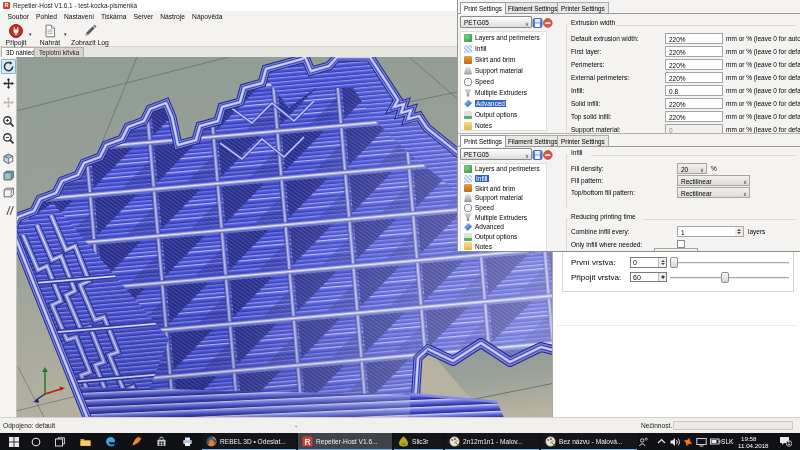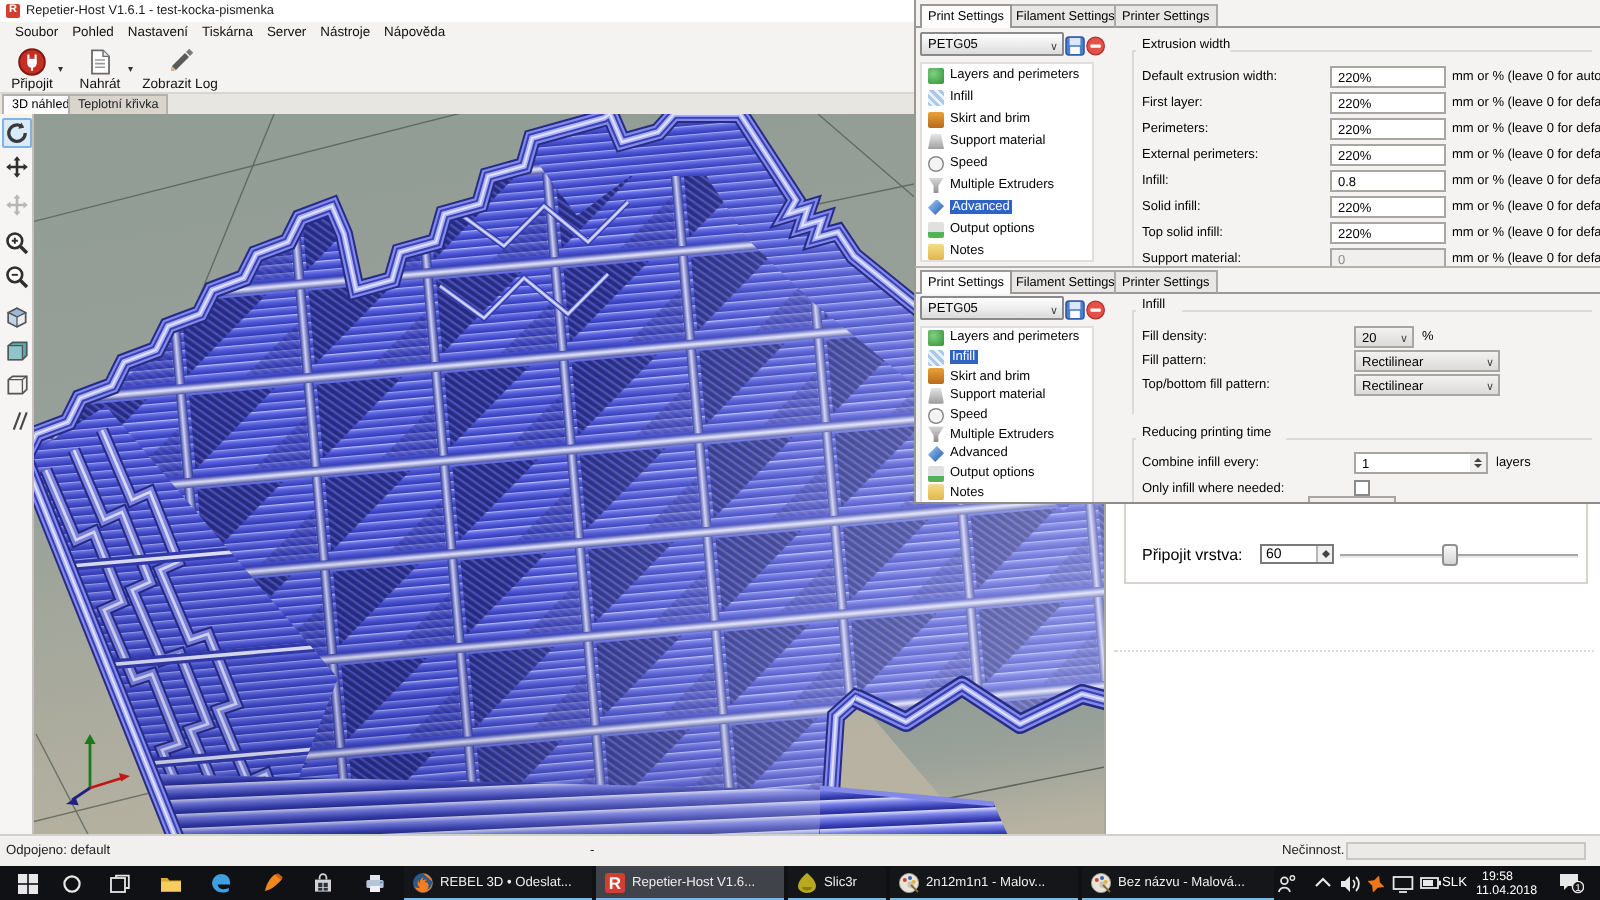--- a/index.html
+++ b/index.html
@@ -344,20 +344,27 @@
         <path d="M28 310 l-2.8 5 h5.6 z" fill="#1a7a1a"></path>
         <line x1="28" y1="337" x2="44" y2="332" stroke="#c01818"></line>
         <path d="M48 331 l-5.5 -1.5 1 4.2 z" fill="#c01818"></path>
         <line x1="28" y1="337" x2="19" y2="343" stroke="#202080"></line>
         <path d="M16 345 l4.8 -3.2 1.5 3.8 z" fill="#202080"></path>
       </g>
     </svg>
 
     <div id="rh-rightpanel">
       <div id="rh-groupbox"></div>
+      <div class="layerrow" style="top:200px;">
+        <div class="llbl">První vrstva:</div>
+        <div class="numud"><span>0</span><span class="spin"></span></div>
+        <div class="slider">
+            <div class="sthumb" style="left:0px;"></div>
+          </div>
+      </div>
       <div class="layerrow" style="top:214.5px;">
         <div class="llbl">Připojit vrstva:</div>
         <div class="numud"><span>60</span><span class="spin"></span></div>
         <div class="slider">
             <div class="sthumb" style="left:51px;"></div>
           </div>
       </div>
       <div id="rp-dotted"></div>
     </div>
 

